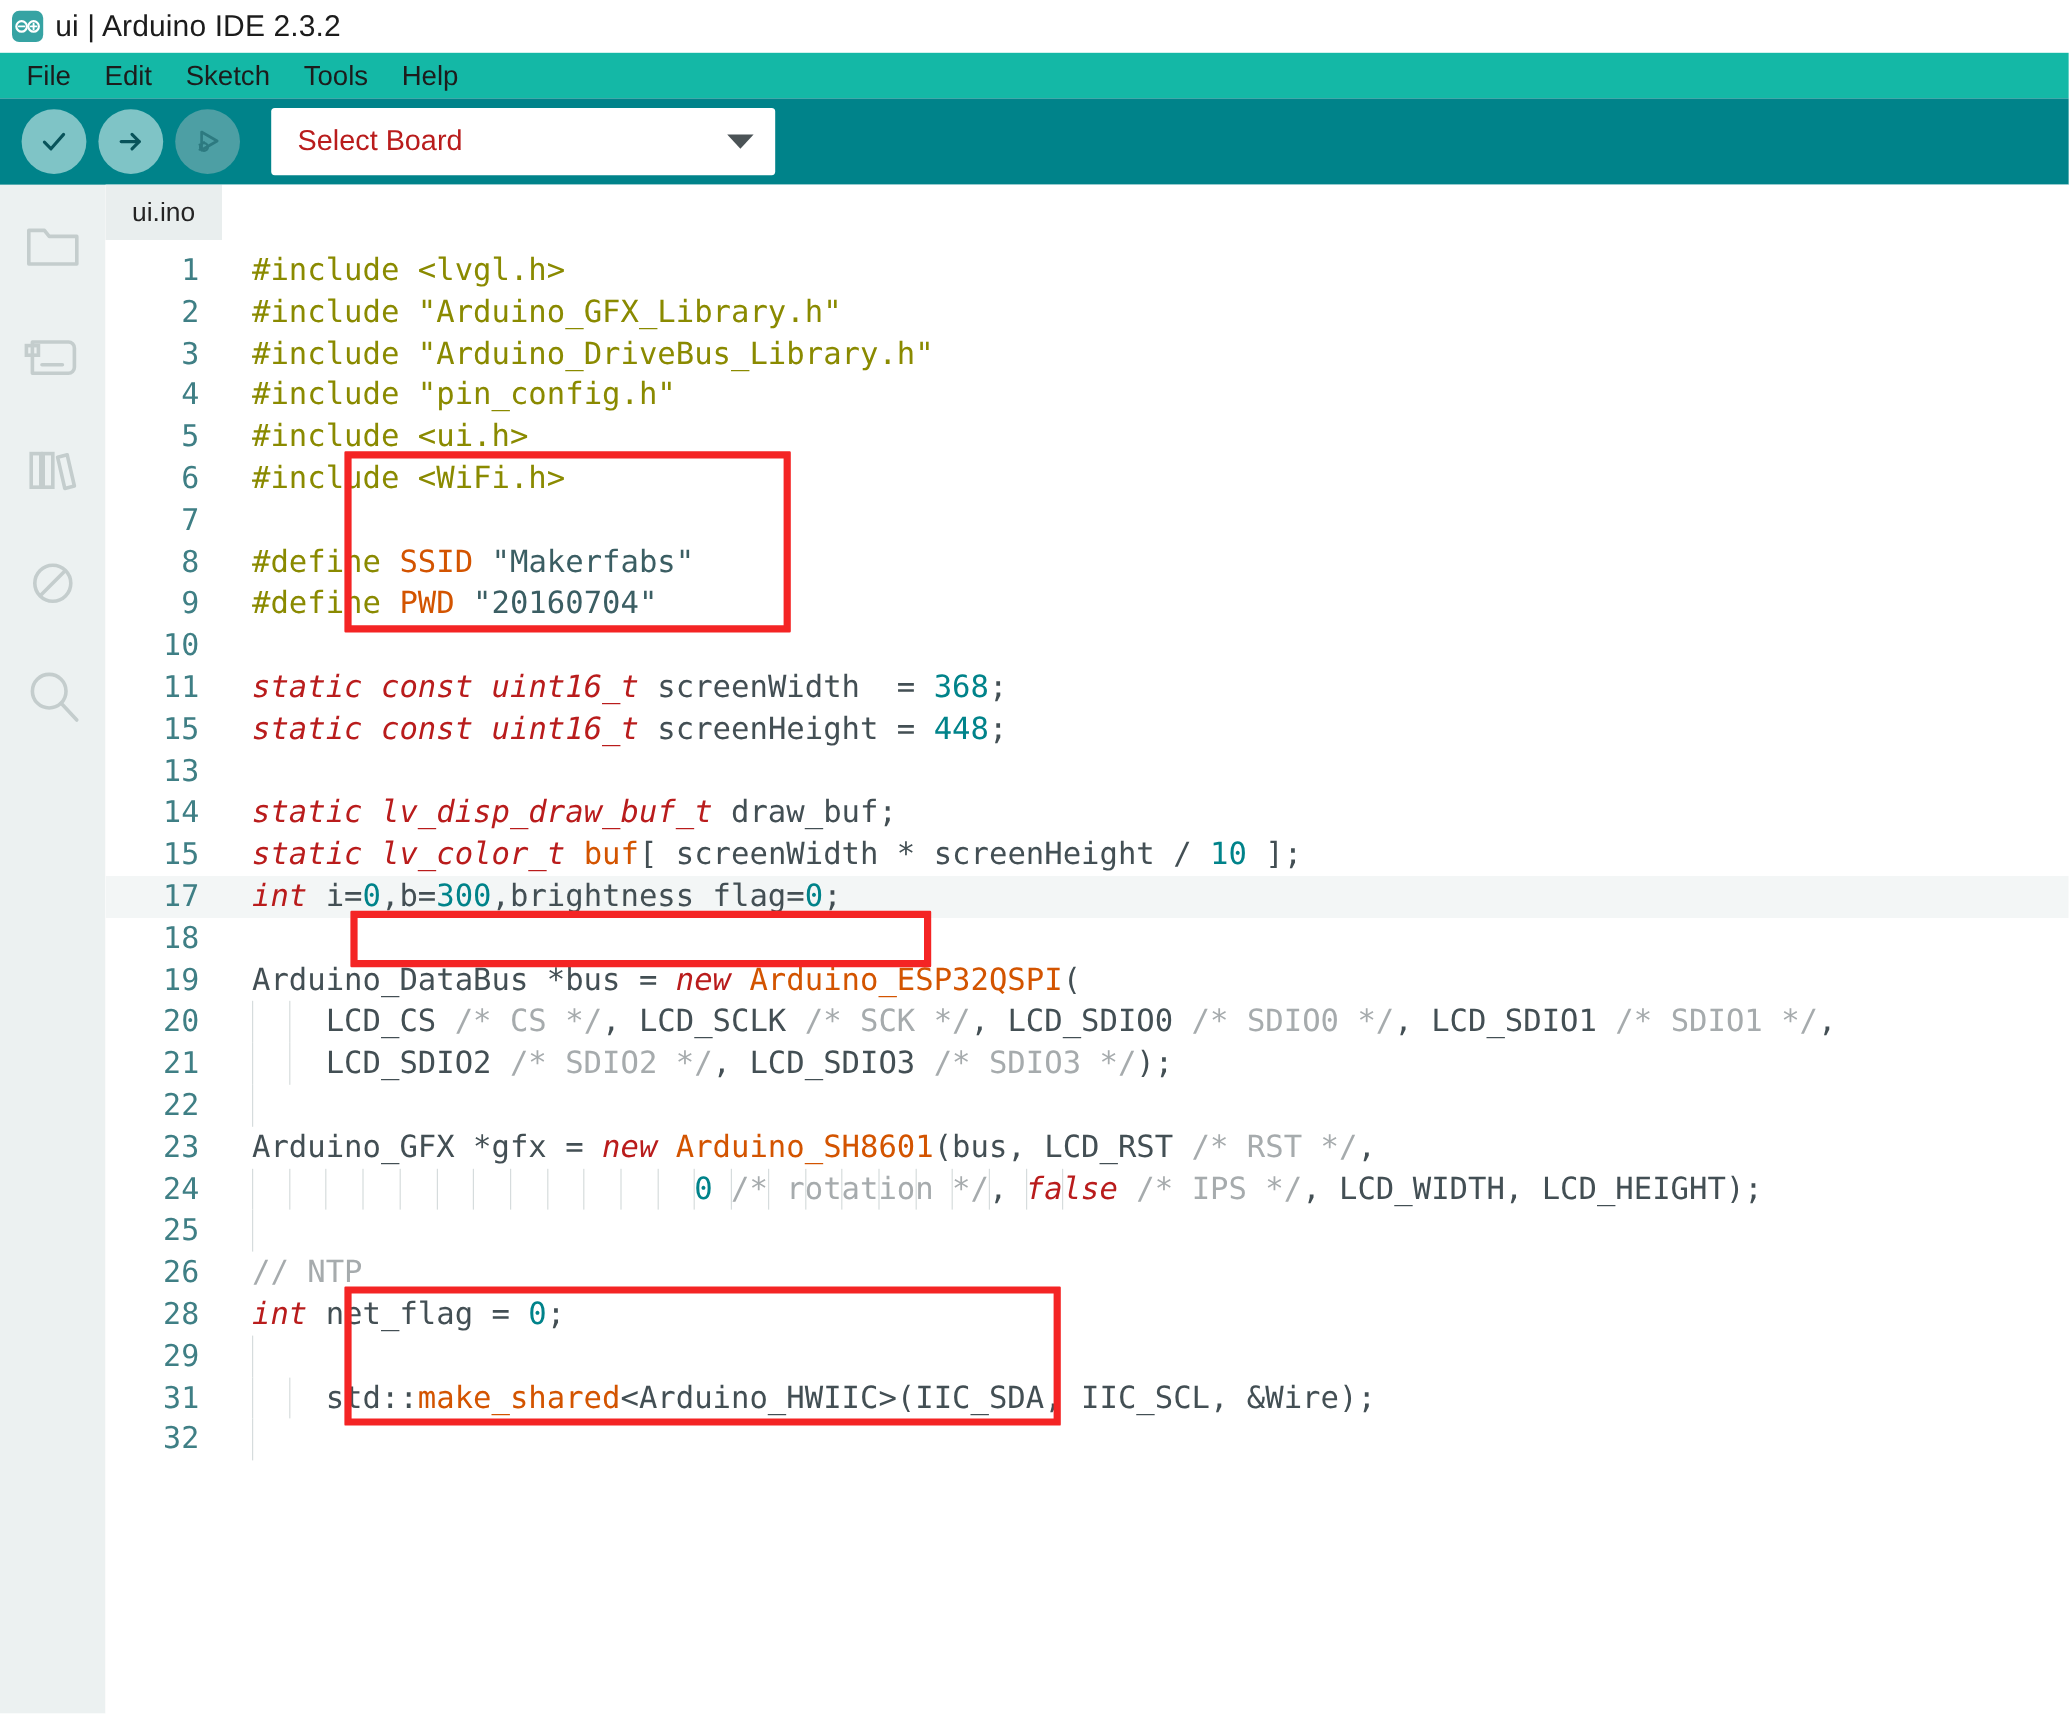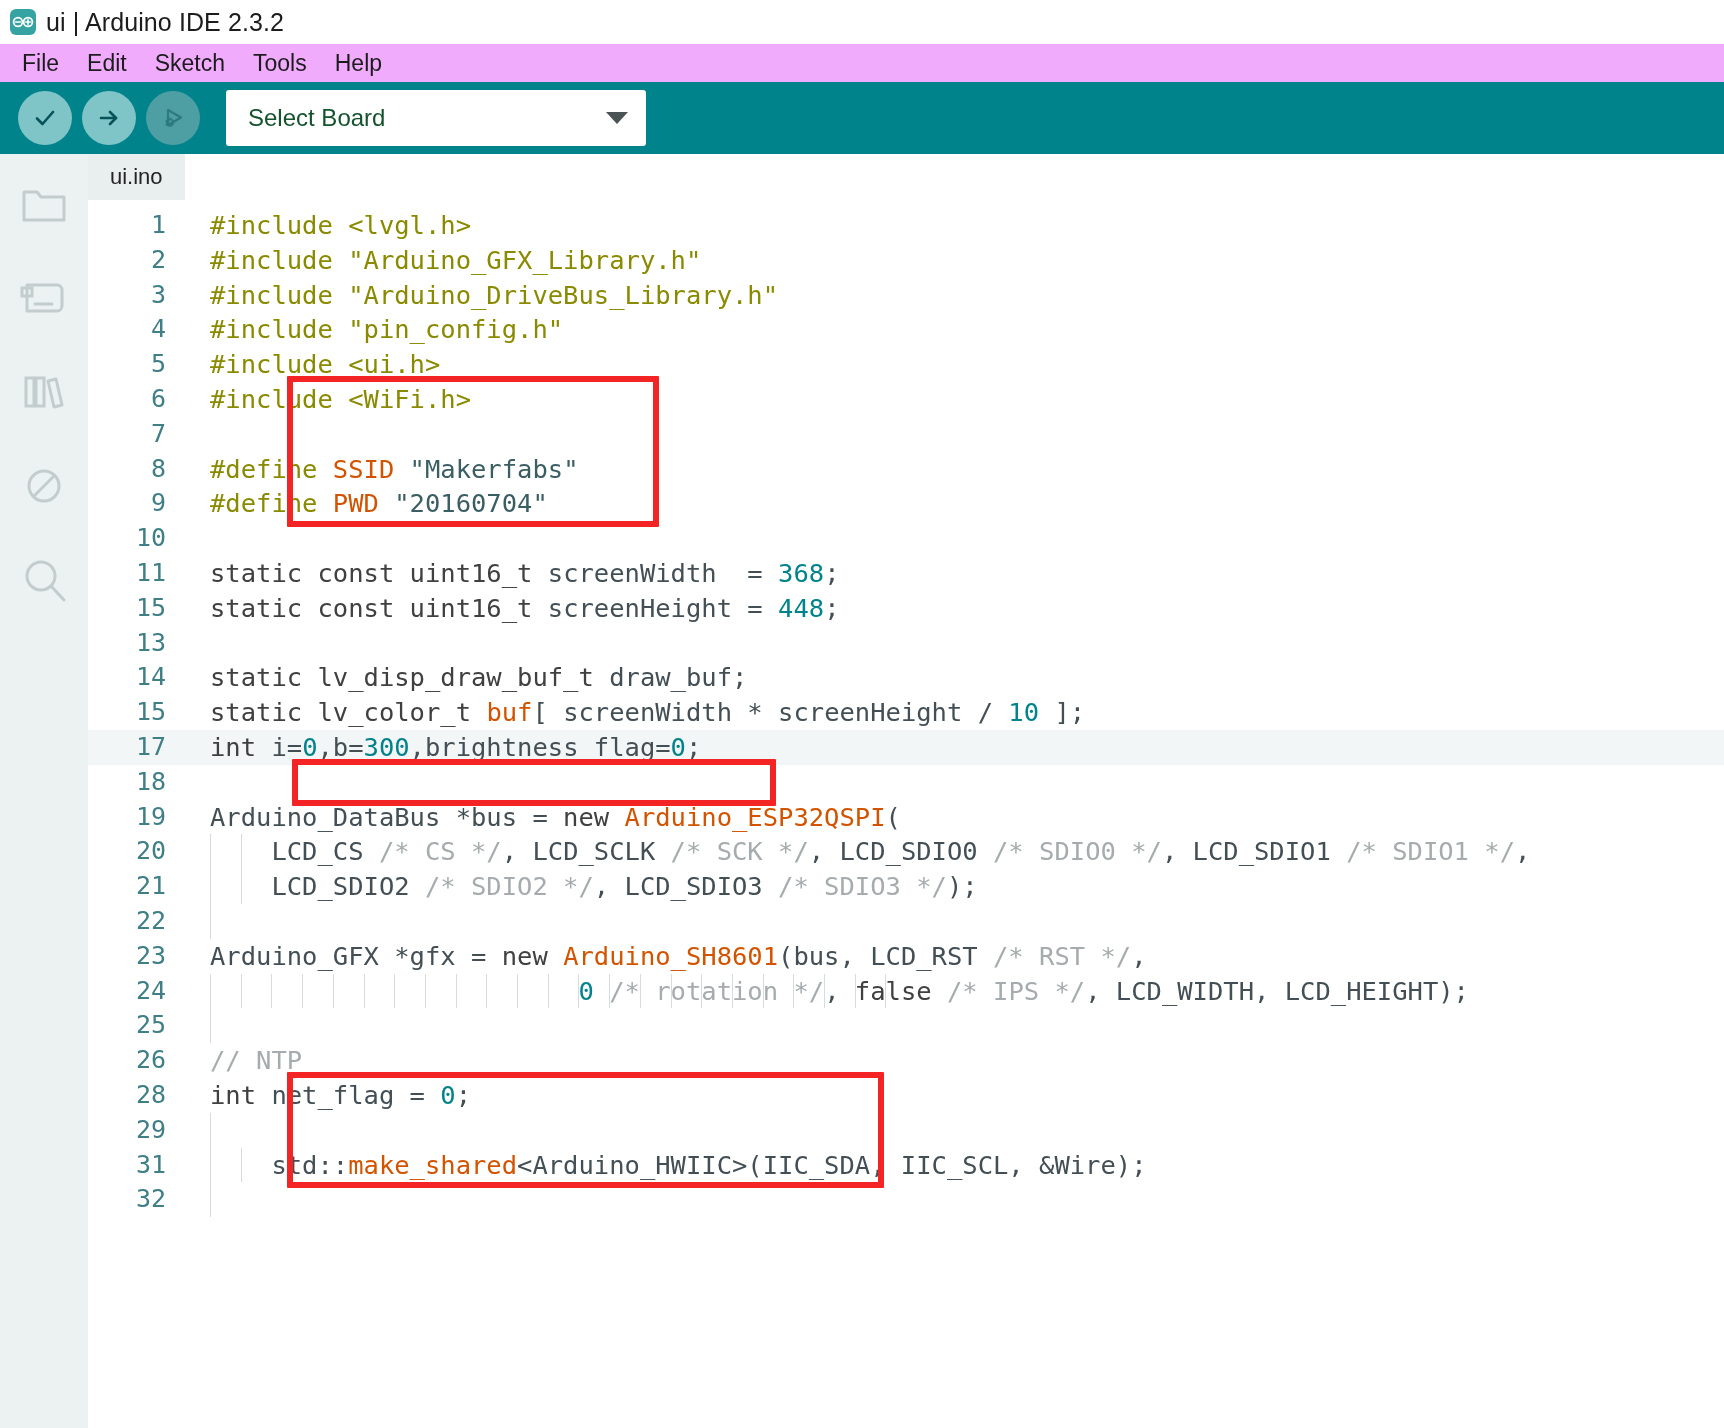--- a/index.html
+++ b/index.html
@@ -22,21 +22,21 @@
     flex: 0 0 auto;
   }
   .app-logo svg { display: block; }
   .title-text {
     font-size: 25px; color: #1c1c1c; letter-spacing: 0.1px; white-space: nowrap;
   }
 
   
   .menubar {
     height: 38px; display: flex; align-items: center; gap: 0px;
-    padding-left: 8px; background: #f0abfc; flex: 0 0 auto;
+    padding-left: 8px; background: #14b8a6; flex: 0 0 auto;
   }
   .menu-item {
     font-size: 23px; color: #1c1c1c; padding: 2px 14px; white-space: nowrap; cursor: default;
   }
 
   
   .toolbar {
     height: 72px; background: #00838a; display: flex; align-items: center;
     padding-left: 18px; gap: 10px; flex: 0 0 auto;
   }
@@ -45,21 +45,21 @@
     background: #7fc4c6; display: flex; align-items: center; justify-content: center;
     flex: 0 0 auto; cursor: pointer;
   }
   .tb-btn.disabled { background: #4d9fa4; }
   .tb-btn svg { display: block; }
   .board-select {
     margin-left: 16px; width: 420px; height: 56px; background: #ffffff;
     border-radius: 3px; display: flex; align-items: center;
     justify-content: space-between; padding: 0 18px 0 22px; cursor: pointer;
   }
-  .board-select-label { font-size: 24px; color: #14532d; }
+  .board-select-label { font-size: 24px; color: #b91c1c; }
   .caret { width: 0; height: 0; border-left: 11px solid transparent; border-right: 11px solid transparent; border-top: 12px solid #4b5356; }
 
   
   .body-row { flex: 1 1 auto; display: flex; min-height: 0; }
 
   
   .activitybar {
     width: 88px; background: #ecf1f1; flex: 0 0 auto;
     display: flex; flex-direction: column; align-items: center; padding-top: 18px; gap: 30px;
   }
@@ -89,21 +89,21 @@
 
   .code-line { position: relative; height: 34.8px; display: flex; white-space: pre; }
   .code-line.active { background: #f3f6f6; }
   .gutter {
     width: 86px; flex: 0 0 auto; text-align: right; padding-right: 8px;
     color: #3f7f85; font-size: 25px; user-select: none;
   }
   .code-text { flex: 1 1 auto; padding-left: 36px; position: relative; color: #3b3b3b; }
 
   
-  .k   { color: #404040; }  
+  .k   { color: #b91c1c; font-style: italic; }  
   .pp  { color: #8a8a00; }  
   .mac { color: #d35400; }  
   .str { color: #3b5e63; }  
   .num { color: #00838a; }  
   .cmt { color: #a6abad; }  
   .id  { color: #434f54; }
 
   
   .guide {
     position: absolute; top: 0; bottom: 0; width: 1px; background: #d6dcdd;

